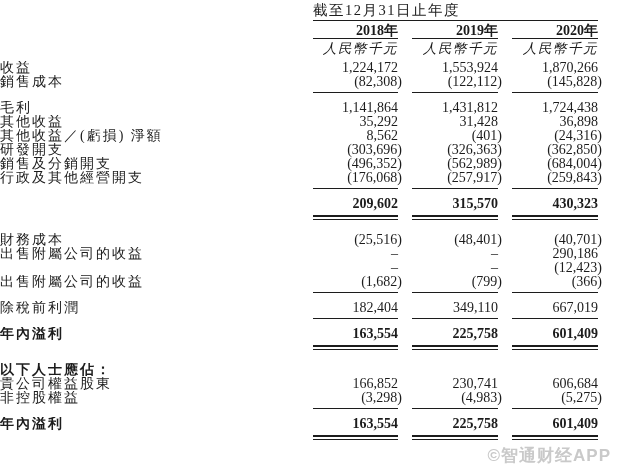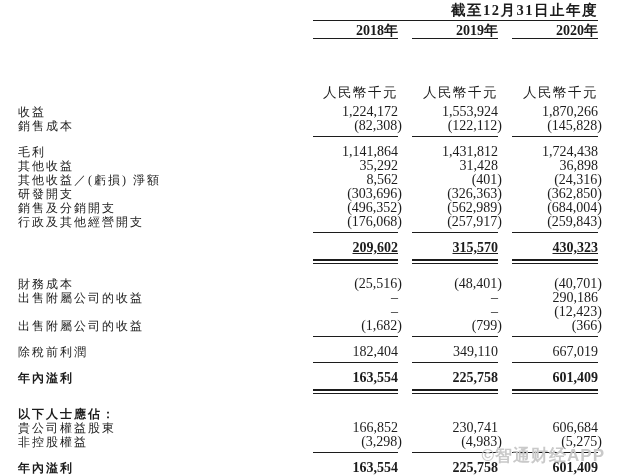--- a/index.html
+++ b/index.html
@@ -10,76 +10,76 @@
     color:#1c1c1c;
     font-family:"Liberation Serif","DejaVu Serif",serif;
     overflow:hidden;
   }
   .grid {
     display:grid;
     grid-template-columns:313px 85px 14px 86px 14px 86px;
   }
   .label {
     grid-column:1;
-    padding-left:18px;
-    font-size:12px;
+    font-size:14px;
     letter-spacing:2px;
     white-space:nowrap;
     overflow:hidden;
   }
   .num {
     font-size:14px;
     text-align:right;
     white-space:nowrap;
   }
   .c1 { grid-column:2; }
   .c2 { grid-column:4; }
   .c3 { grid-column:6; }
   .row { height:14px; line-height:14px; }
   .row .paren { position:relative; left:4px; }
   .bold { font-weight:bold; }
-  .bold-values .num { font-weight:bold;text-decoration:underline; }
+  .bold-values .num { font-weight:bold; }
 
   .title-row { padding-top:3px; }
   .title {
     grid-column:2 / 7;
-    text-align:right;
-    font-weight:bold;
+    text-align:left;
+    font-weight:normal;
     font-size:14.5px;
     letter-spacing:1.5px;
     height:15px; line-height:15px;
     padding-bottom:2px;
     border-bottom:1.5px solid #1c1c1c;
     white-space:nowrap;
   }
   .years-row .yr {
     font-weight:bold;
     height:17px; line-height:19px;
     border-bottom:1.5px solid #1c1c1c;
   }
   .unit-row { margin-bottom:6px; }
   .unit {
+    font-style:italic;
     font-size:13.5px;
     letter-spacing:1.5px;
-    height:16px; line-height:19px;margin-top:44px;
+    height:16px; line-height:19px;
   }
 
   .rule-row { height:12px; }
   .rule-row .line { margin-top:3px; border-top:1px solid #1c1c1c; height:0; }
   .dbl-row { height:22px; }
   .dbl-row .dbl {
     margin-top:4px;
     border-top:2.5px solid #1c1c1c;
     border-bottom:1px solid #1c1c1c;
     height:2px;
   }
 
   .watermark {
     position:absolute;
-    top:444px; right:16px;
+    top:444px; right:10px;
     font-family:"Liberation Sans","DejaVu Sans",sans-serif;
     font-size:17px;
     font-weight:bold;
     letter-spacing:1px;
     color:#c9c9c9;
     white-space:nowrap;
   }
 </style>
 </head>
 <body>

